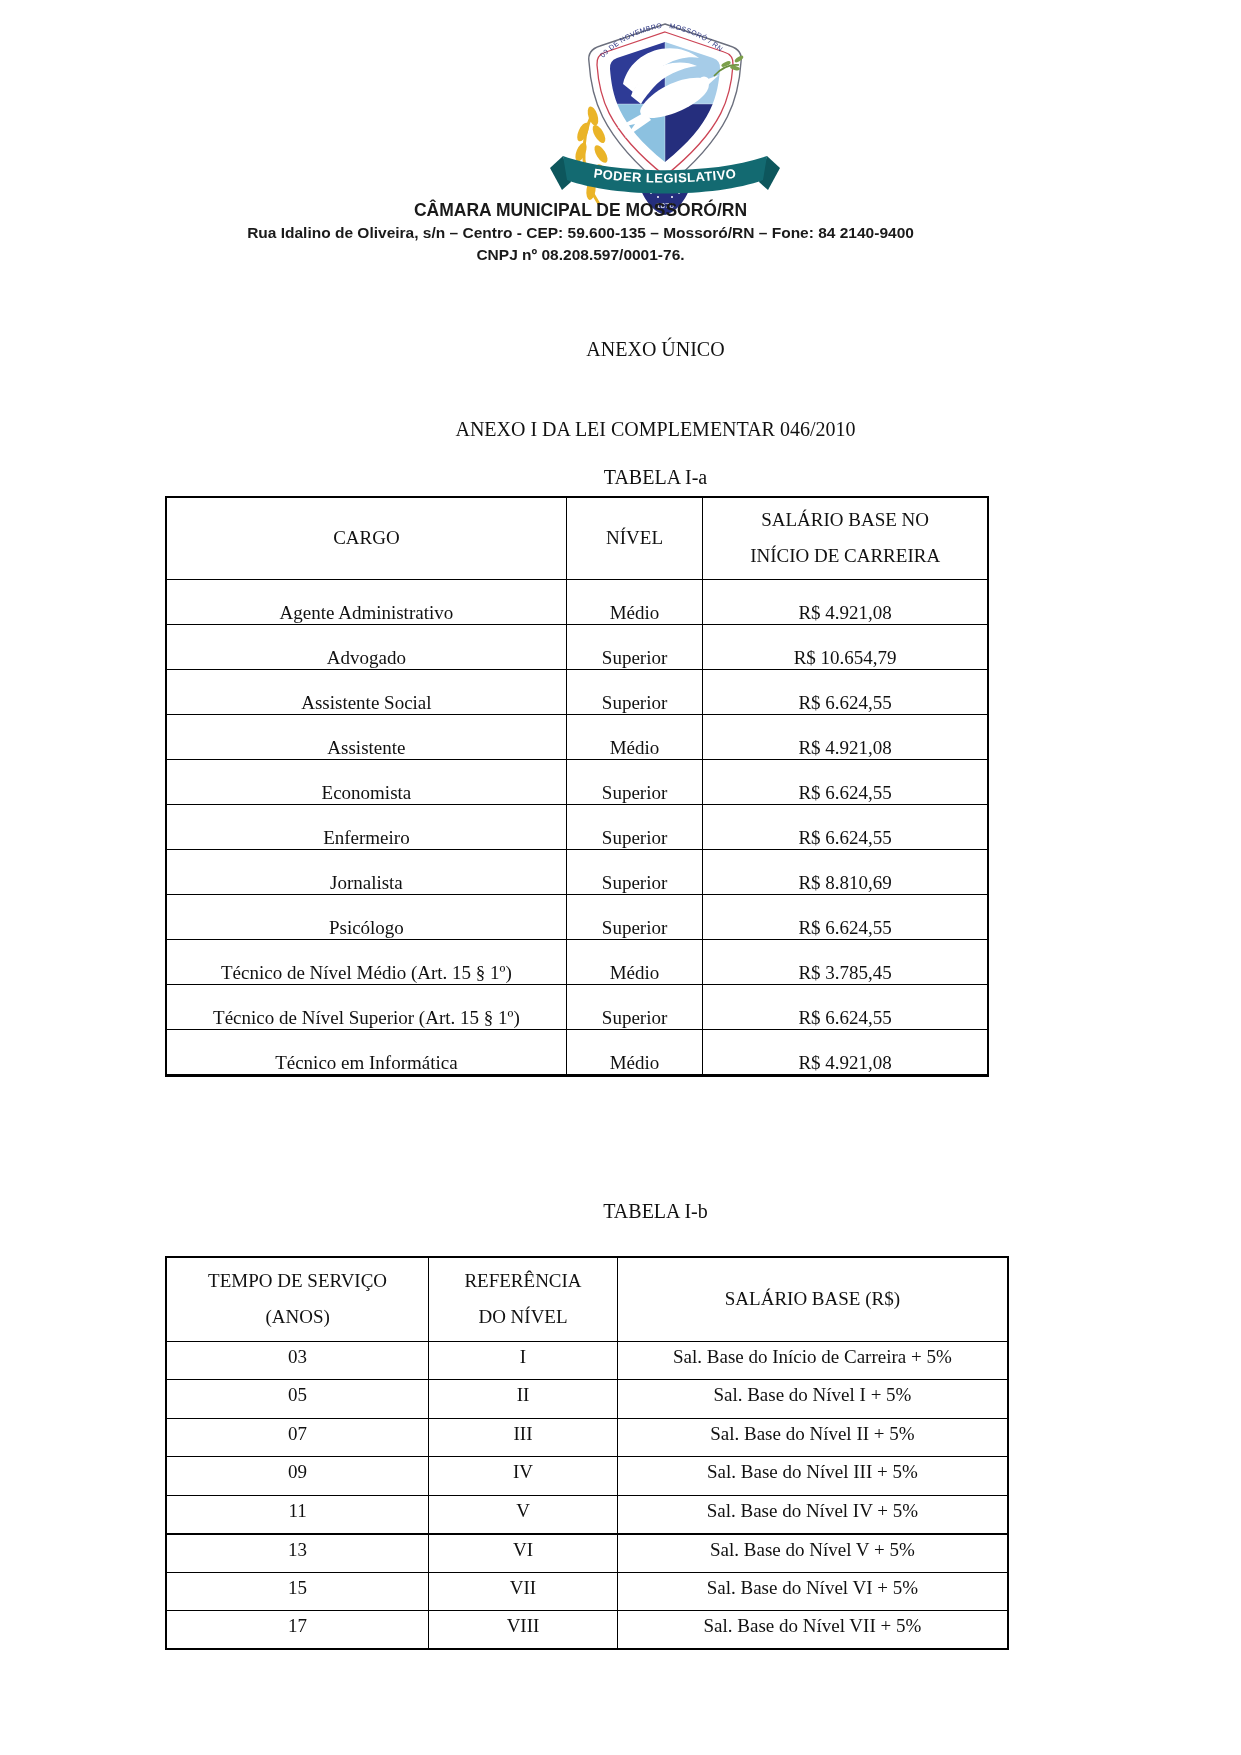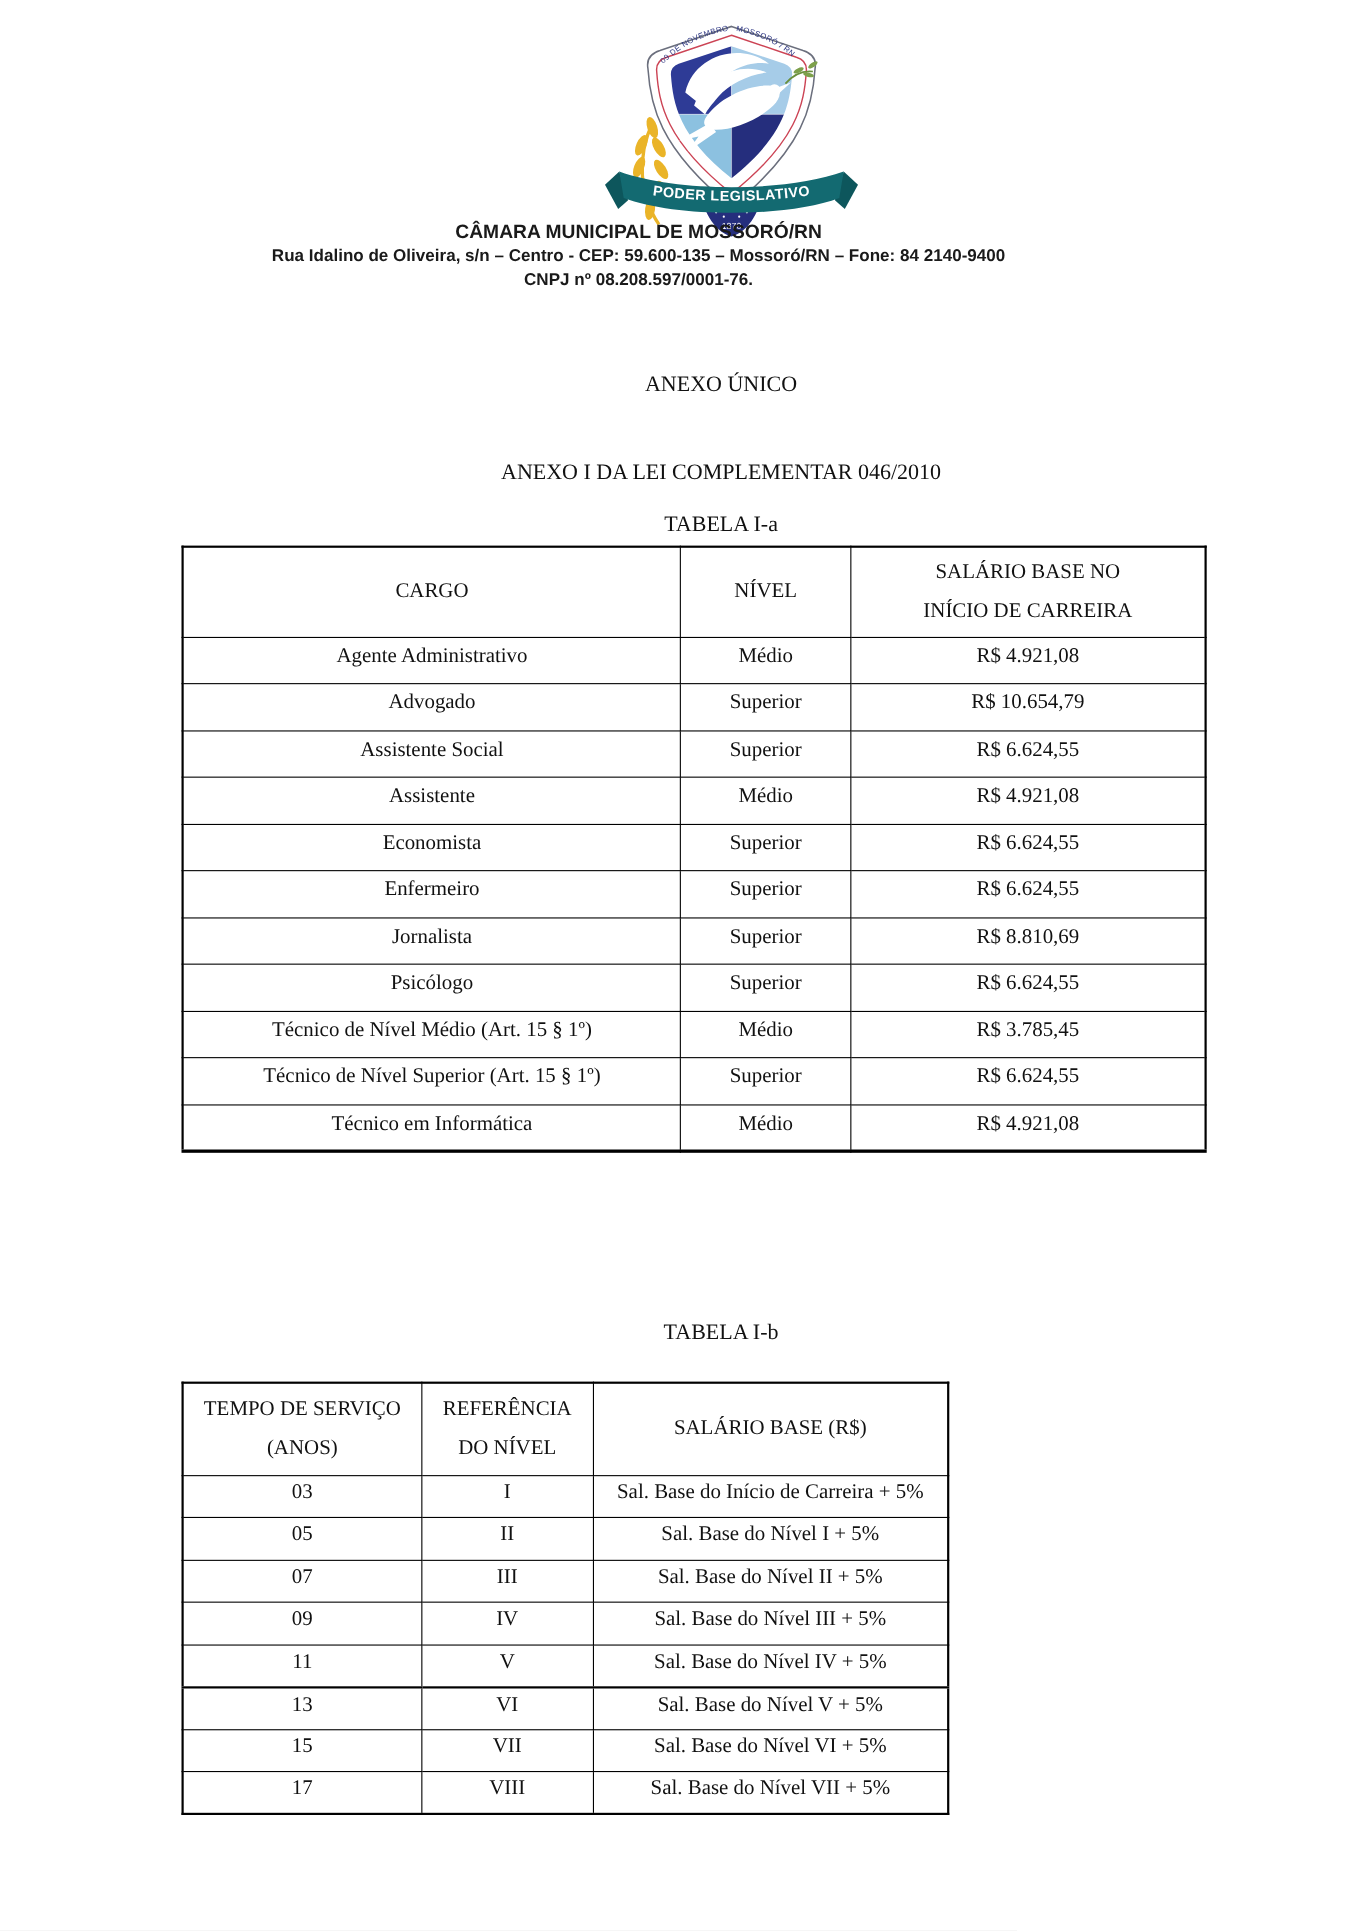--- a/index.html
+++ b/index.html
@@ -31,28 +31,28 @@
   .title-table-a { top:466px; }
   .title-table-b { top:1200px; }
 
   
   table { position:absolute; border-collapse:collapse; table-layout:fixed;
           background:#fff; font-size:19px; }
   th, td { border:1.4px solid #000; text-align:center; overflow:hidden; }
   th { font-weight:normal; vertical-align:middle; }
   td { vertical-align:top; }
 
-  .table-a { left:165px; top:496px; width:932px; border:2px solid #000; border-bottom:3px solid #000; }
+  .table-a { left:165px; top:496px; width:824px; border:2px solid #000; border-bottom:3px solid #000; }
   .table-a col.c1 { width:48.7%; } .table-a col.c2 { width:16.6%; } .table-a col.c3 { width:34.7%; }
   .table-a thead tr { height:82px; }
   .table-a tbody tr { height:42.5px; }
-  .table-a tbody td { padding-top:6px; }
+  .table-a tbody td { padding-top:22px; }
   .table-a .two-line div { line-height:36px; }
 
-  .table-b { left:165px; top:1256px; width:698px; border:2px solid #000; }
+  .table-b { left:165px; top:1256px; width:844px; border:2px solid #000; }
   .table-b col.c1 { width:31.2%; } .table-b col.c2 { width:22.4%; } .table-b col.c3 { width:46.4%; }
   .table-b thead tr { height:84px; }
   .table-b tbody tr { height:38.5px; }
   .table-b tbody td { padding-top:4px; }
   .table-b .two-line div { line-height:36px; }
   
   .table-b tbody tr:nth-child(6) td { border-top:2.6px solid #000;margin-top:48px; }
 </style>
 </head>
 <body>

